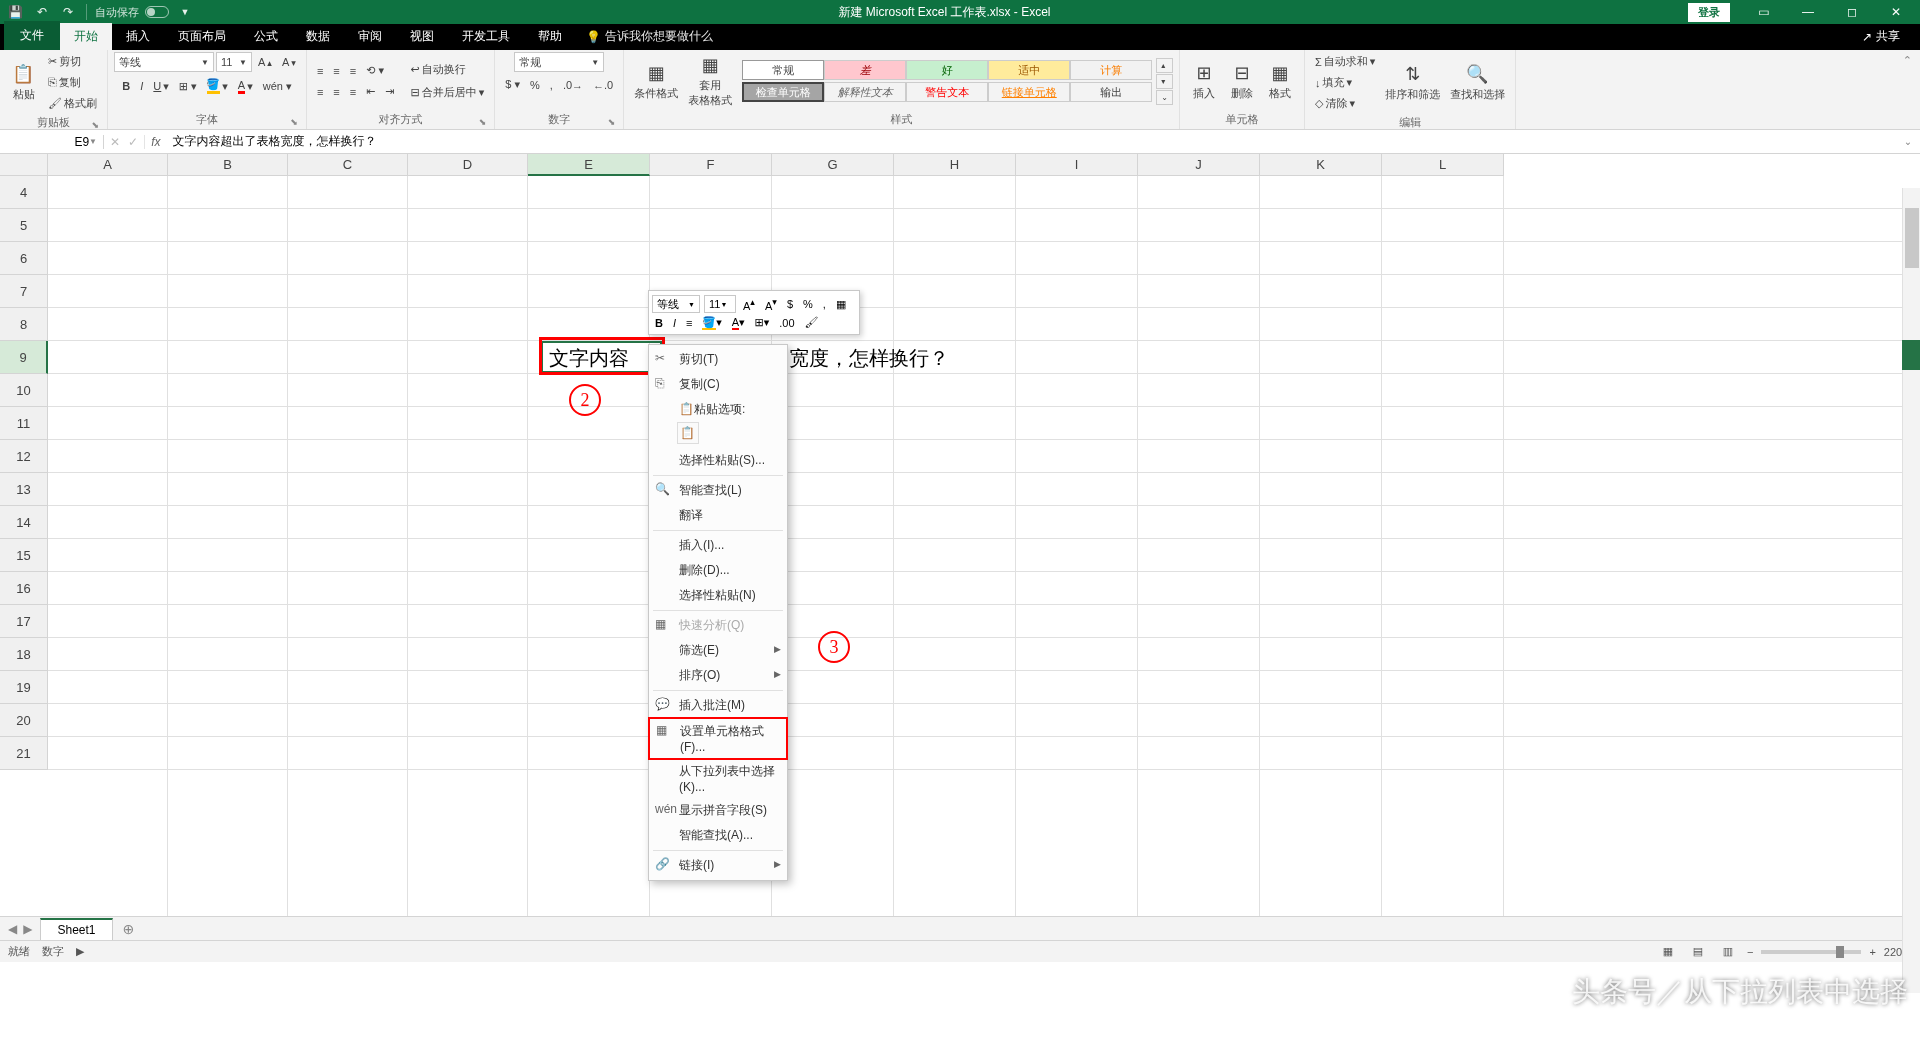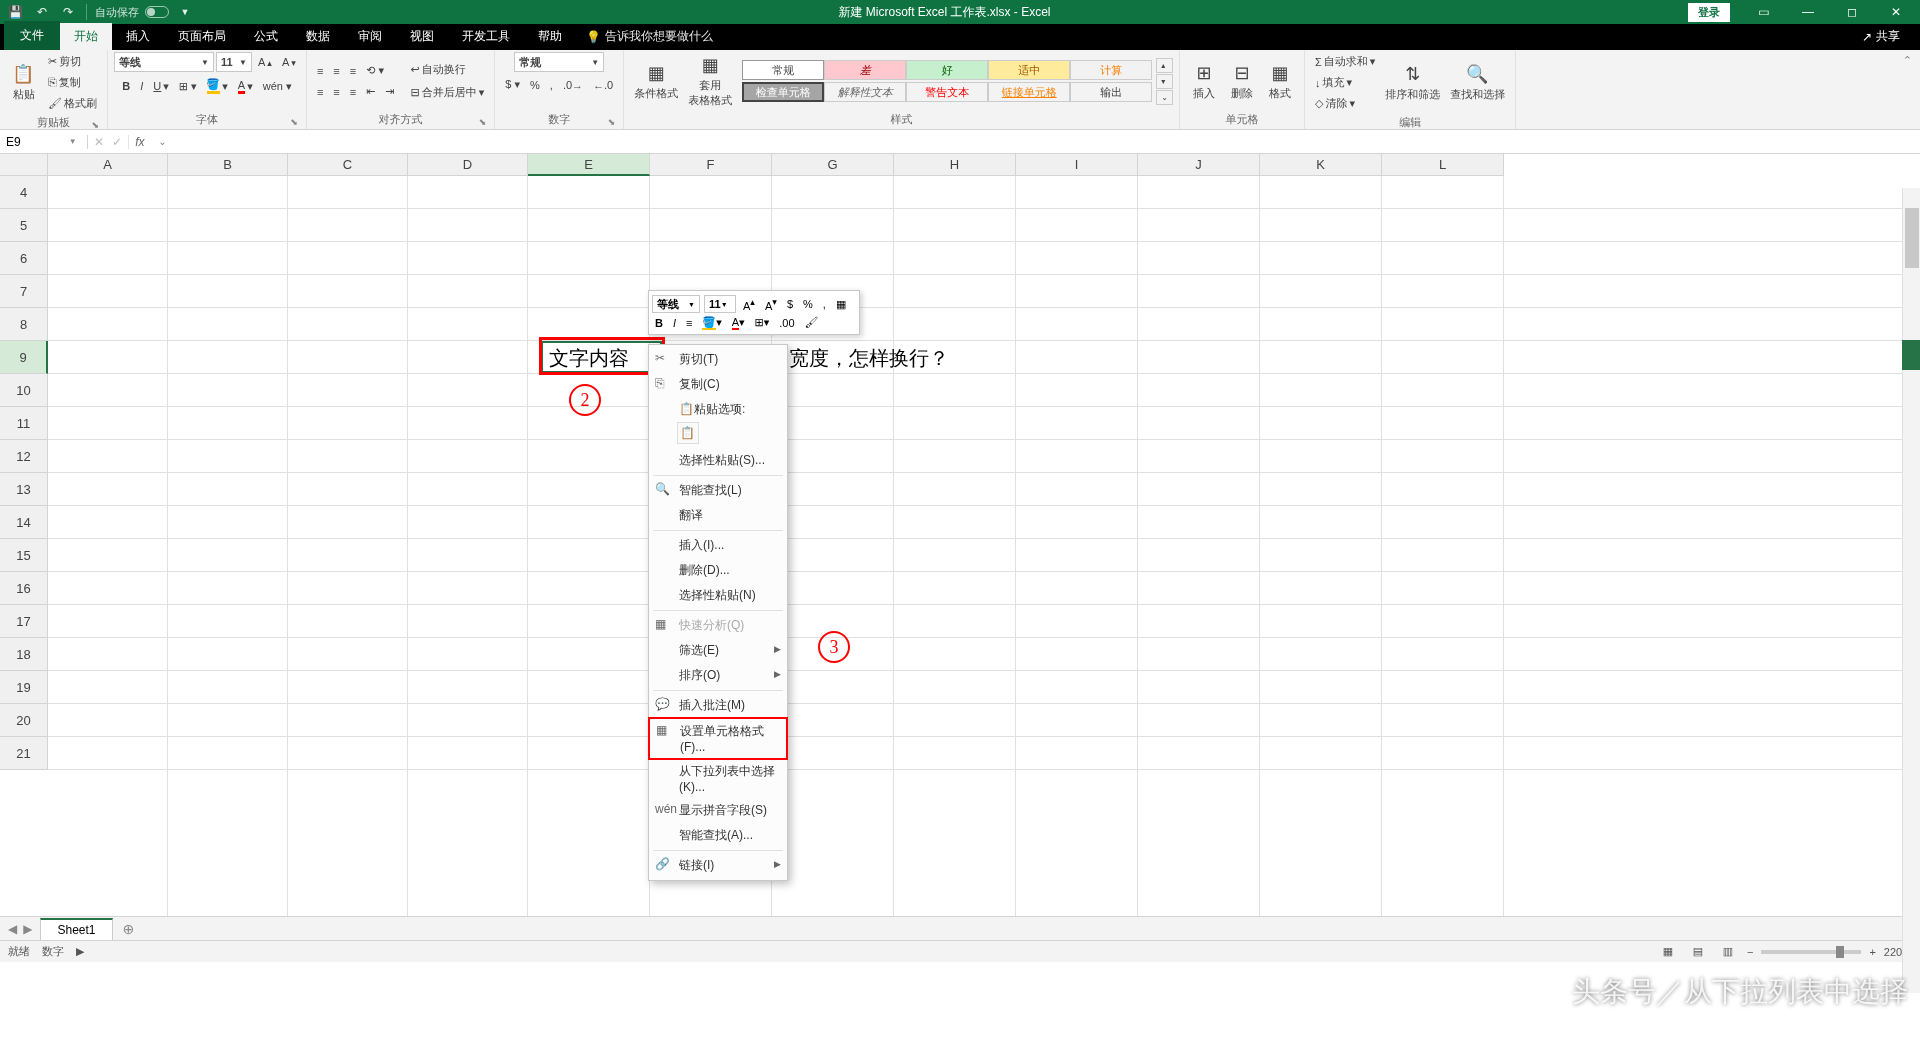--- a/index.html
+++ b/index.html
@@ -27,42 +27,42 @@
 .ribbon { height: 80px; background: #f3f3f3; border-bottom: 1px solid #d4d4d4; display: flex; font-size: 11px; color: #444; }
 .ribbon-group { border-right: 1px solid #e1e1e1; padding: 2px 6px 0 6px; display: flex; flex-direction: column; }
 .ribbon-group-body { flex: 1; display: flex; align-items: center; gap: 2px; }
 .ribbon-group-label { text-align: center; font-size: 11px; color: #666; padding: 2px 0; position: relative; }
 .ribbon-group-label .launcher { position: absolute; right: 2px; bottom: 2px; font-size: 9px; color: #888; cursor: pointer; }
 .big-btn { display: flex; flex-direction: column; align-items: center; justify-content: center; padding: 2px 4px; cursor: pointer; min-width: 36px; }
 .big-btn .ico { font-size: 18px; margin-bottom: 2px; }
 .small-btn { padding: 2px 4px; cursor: pointer; display: flex; align-items: center; gap: 2px; }
 .col { display: flex; flex-direction: column; gap: 2px; }
 .row { display: flex; gap: 2px; align-items: center; }
-.dropdown-box { border: 1px solid #c8c8c8; background: #fff; height: 20px; display: flex; align-items: center; padding: 0 4px; font-size: 11px; font-weight: bold; }
+.dropdown-box { border: 1px solid #c8c8c8; background: #fff; height: 20px; display: flex; align-items: center; padding: 0 4px; font-size: 11px; }
 .font-name { width: 100px; }
 .font-size { width: 36px; justify-content: space-between; }
 .number-fmt { width: 90px; justify-content: space-between; }
 
 
 .styles-gallery { display: flex; gap: 0; }
 .style-cell { width: 82px; height: 20px; border: 1px solid #ccc; display: flex; align-items: center; justify-content: center; font-size: 11px; cursor: pointer; }
 .style-cell.normal { background: #fff; border: 1px solid #999; }
 .style-cell.bad { background: #ffc7ce; color: #9c0006; font-style: italic; }
 .style-cell.good { background: #c6efce; color: #006100; }
 .style-cell.neutral { background: #ffeb9c; color: #9c5700; }
 .style-cell.calc { background: #f2f2f2; color: #fa7d00; }
 .style-cell.check { background: #a5a5a5; color: #fff; border: 2px solid #444; }
 .style-cell.explan { font-style: italic; color: #666; }
 .style-cell.warn { color: #ff0000; }
 .style-cell.link { color: #ff8001; text-decoration: underline; }
 .style-cell.output { color: #3f3f3f; font-weight: normal; }
 
 
 .formula-row { height: 24px; border-bottom: 1px solid #d4d4d4; display: flex; align-items: center; background: #fff; }
-.name-box { width: 88px; border-right: 1px solid #d4d4d4; padding: 0 6px; font-size: 12px; display: flex; align-items: center; justify-content: flex-start; gap: 48px; }
+.name-box { width: 104px; border-right: 1px solid #d4d4d4; padding: 0 6px; font-size: 12px; display: flex; align-items: center; justify-content: flex-end; }
 .fx-btns { display: flex; align-items: center; padding: 0 6px; gap: 8px; color: #888; font-size: 12px; border-right: 1px solid #e4e4e4; }
 .fx-label { padding: 0 6px; font-style: italic; color: #666; font-size: 12px; }
 .formula-input { flex: 1; padding: 0 6px; font-size: 12px; }
 .formula-expand { width: 24px; text-align: center; color: #888; cursor: pointer; font-size: 10px; }
 
 
 .grid-area { position: relative; height: 740px; background: #fff; display: flex; }
 .corner { width: 48px; height: 22px; background: #f0f0f0; border-right: 1px solid #d4d4d4; border-bottom: 1px solid #d4d4d4; }
 .col-headers { display: flex; height: 22px; }
 .col-header { background: #f0f0f0; border-right: 1px solid #d4d4d4; border-bottom: 1px solid #d4d4d4; text-align: center; font-size: 13px; color: #444; line-height: 22px; }
@@ -340,20 +340,21 @@
 <div class="formula-row">
   <div class="name-box">
       <span>E9</span>
       <span style="font-size:8px;color:#888">▼</span>
     </div>
   <div class="fx-btns">
     <span style="color:#bbb">✕</span>
     <span style="color:#bbb">✓</span>
   </div>
   <span class="fx-label">fx</span>
+  <div class="formula-input">文字内容超出了表格宽度，怎样换行？</div>
   <div class="formula-expand">⌄</div>
 </div>
 
 <div style="display:flex">
   <div class="corner"></div>
   <div class="col-headers" id="colheaders">
       <div class="col-header" style="width: 120px;">A</div>
       <div class="col-header" style="width: 120px;">B</div>
       <div class="col-header" style="width: 120px;">C</div>
       <div class="col-header" style="width: 120px;">D</div>

